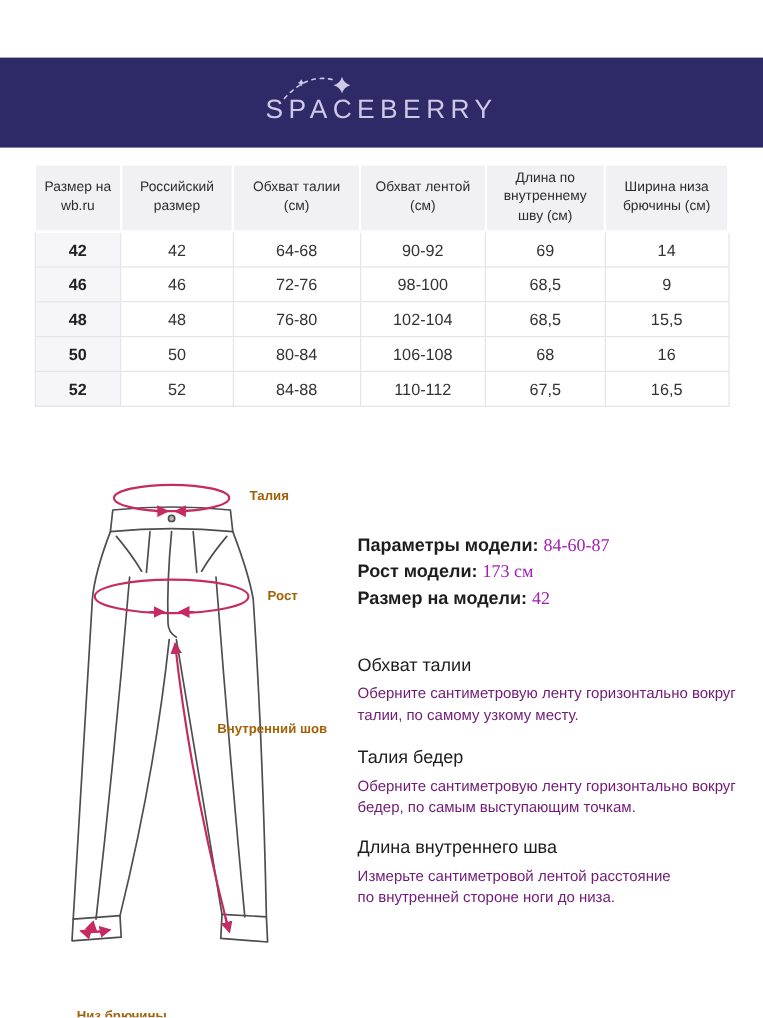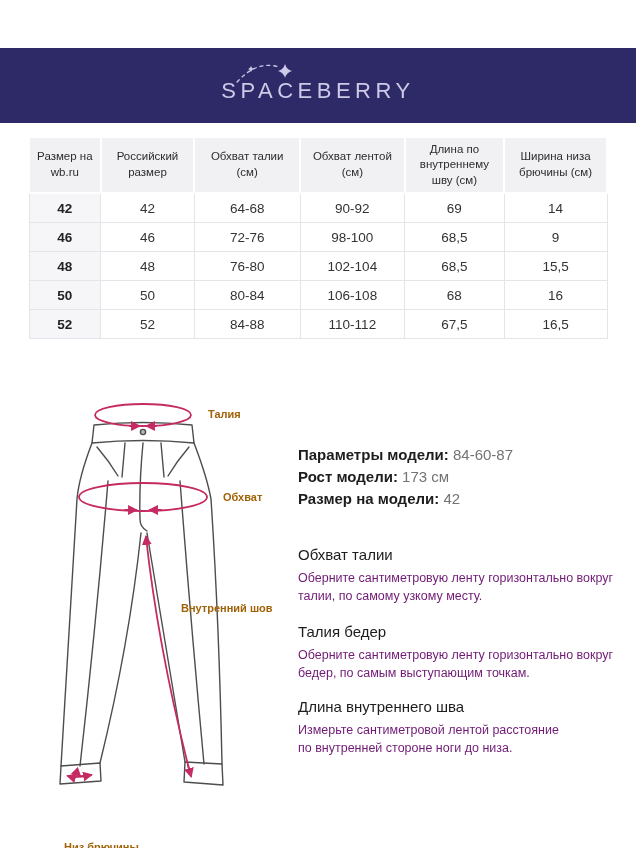--- a/index.html
+++ b/index.html
@@ -29,21 +29,21 @@
   .dlabel{position:absolute;font-size:11px;font-weight:700;color:#a16207;line-height:17px;}
   .lbl-waist{left:208px;top:406px;}
   .lbl-hips{left:223px;top:489px;}
   .lbl-inseam{left:181px;top:600px;width:92px;}
   .lbl-hem{left:64px;top:839px;}
 
   
   .model-info{position:absolute;left:298px;top:444px;font-size:15px;line-height:22px;}
   .model-info p{margin:0;}
   .model-info b{color:#1d1d1f;font-weight:700;}
-  .model-info span{color:#737373;}
+  .model-info span{color:#a21caf;font-family:Liberation Serif, serif;}
 
   .guide-section{position:absolute;left:298px;width:320px;}
   .gs-1{top:546px}.gs-2{top:623px}.gs-3{top:698px}
   .guide-title{margin:0 0 7px 0;font-size:15px;font-weight:400;color:#1d1d1f;}
   .guide-text{margin:0;font-size:12.5px;line-height:17.5px;color:#701a75;white-space:pre-line;}
 
   .stroke-g{stroke:#4d4d4d;stroke-width:1.4;fill:none;stroke-linecap:round;stroke-linejoin:round;}
   .stroke-p{stroke:#c62a62;stroke-width:1.8;fill:none;stroke-linecap:round;}
 </style>
 </head>
@@ -164,21 +164,21 @@
       <path class="stroke-p" d="M95,125 L106,125" marker-end="url(#aw)"></path>
       <path class="stroke-p" d="M131,125 L120,125" marker-end="url(#aw)"></path>
       <path class="stroke-p" d="M160,388 Q128,262 116,152" marker-end="url(#aw)"></path>
       <path class="stroke-p" d="M158,380 L161,391" marker-end="url(#aw)"></path>
       <path class="stroke-p" d="M50,391 Q51,392 61,390" marker-end="url(#aw)" marker-start="url(#aw)"></path>
       <path class="stroke-p" d="M61,390 Q45,393 38,391" marker-end="url(#aw)"></path>
     </g>
   </svg>
 
   <span class="dlabel lbl-waist">Талия</span>
-  <span class="dlabel lbl-hips">Обхват</span>
+  <span class="dlabel lbl-hips">Рост</span>
   <span class="dlabel lbl-inseam">Внутренний шов</span>
   <span class="dlabel lbl-hem">Низ брючины</span>
 
   <div class="model-info">
     <p>
       <b>Параметры модели:</b>
       <span>84-60-87</span>
     </p>
     <p>
       <b>Рост модели:</b>

